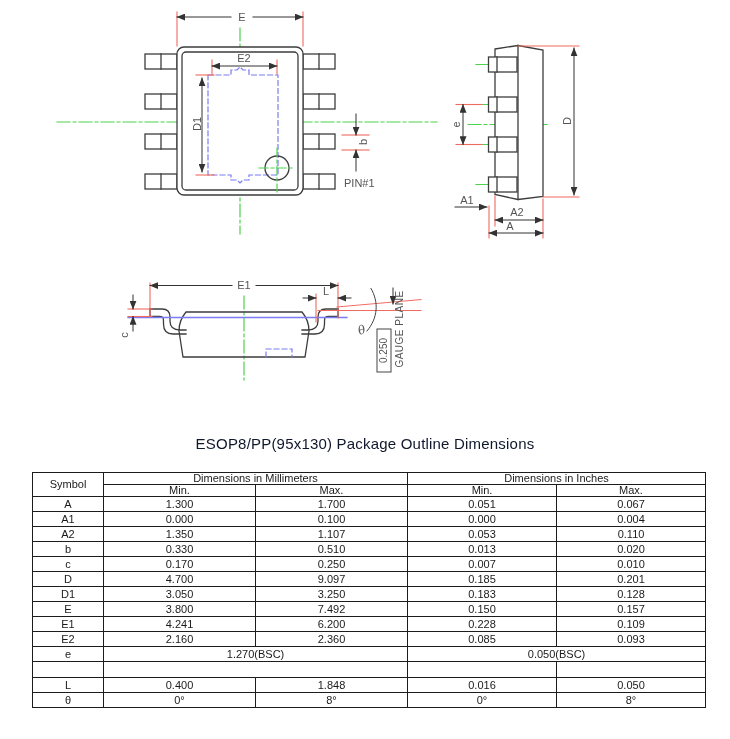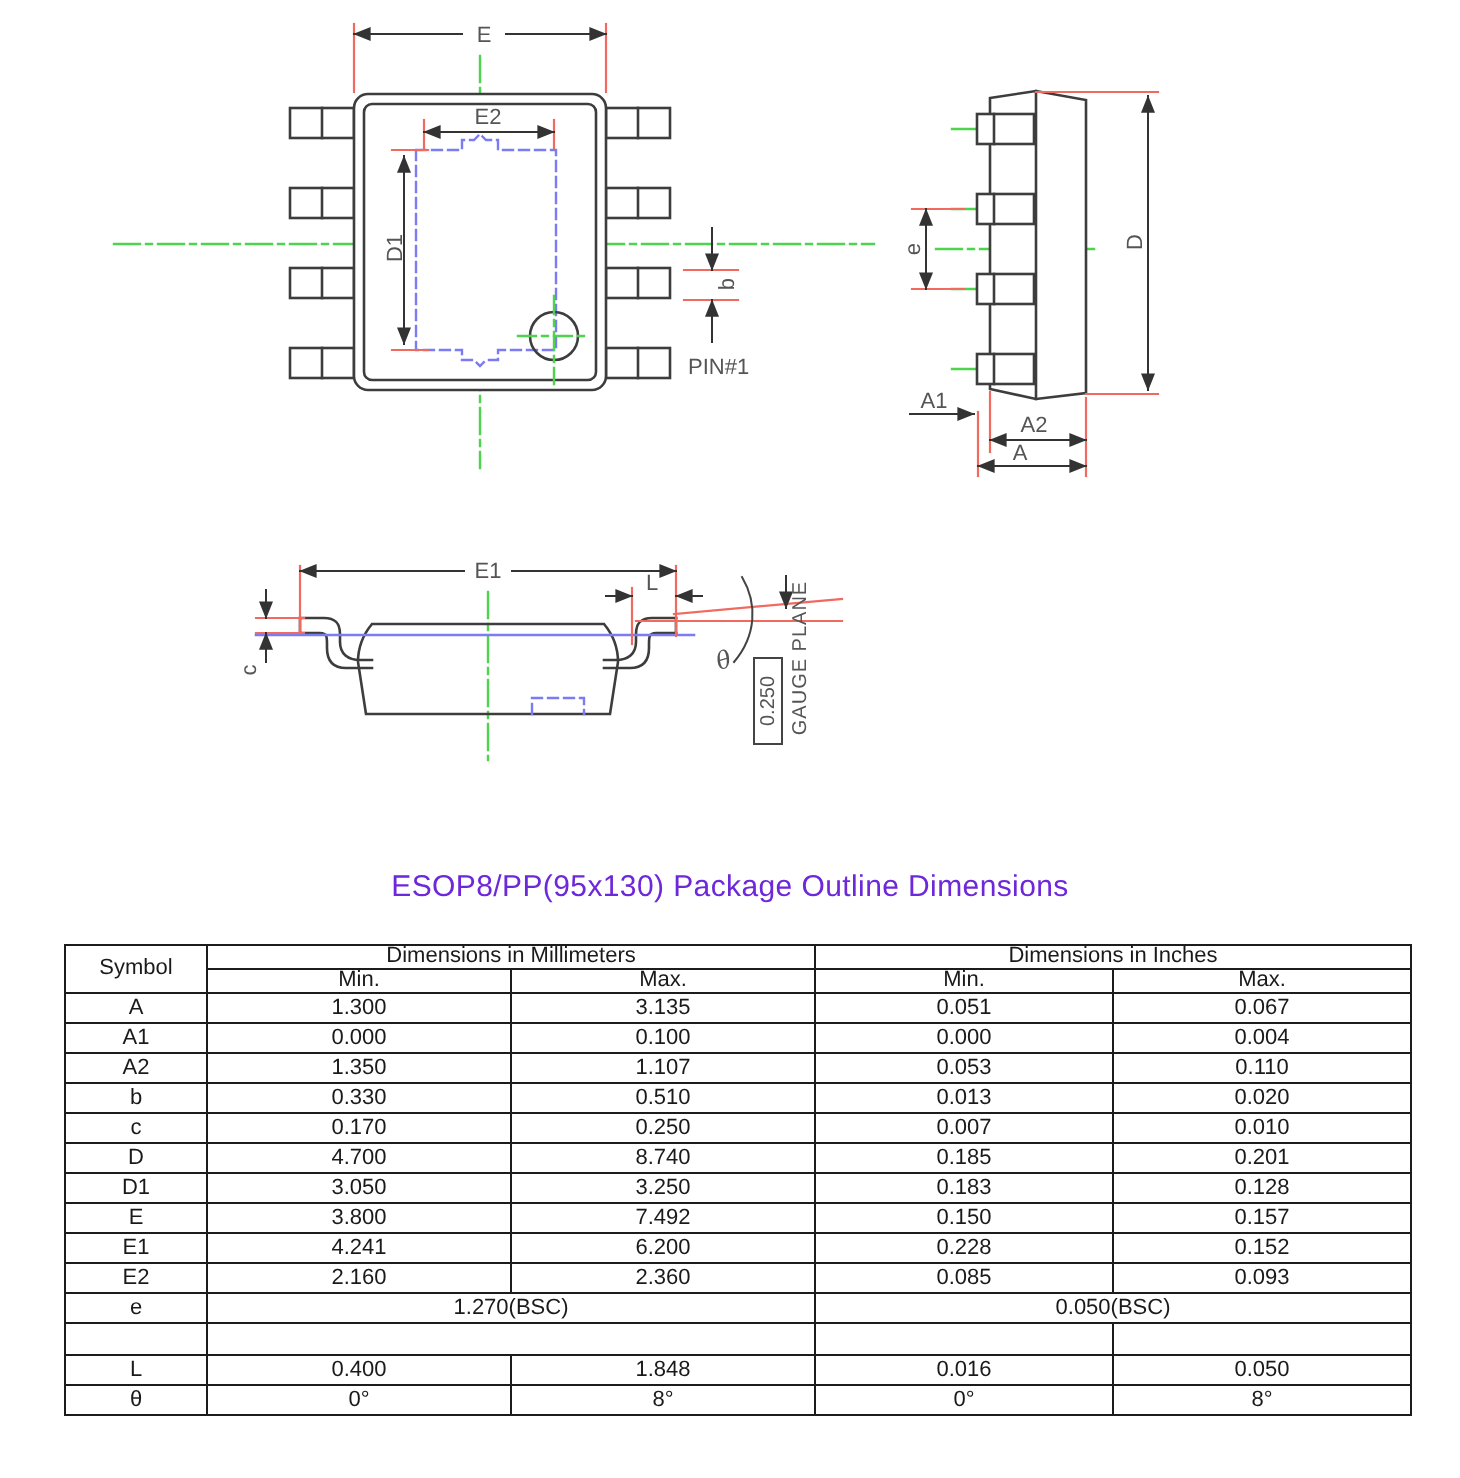--- a/index.html
+++ b/index.html
@@ -15,21 +15,21 @@
   svg .rl{stroke:#f06a60;stroke-width:1.1;fill:none;}
   svg .cl{stroke:#4ed34e;stroke-width:1.2;fill:none;stroke-dasharray:13,3,3,3;}
   svg .clg{stroke:#4ed34e;stroke-width:1.2;fill:none;stroke-dasharray:9,3,3,3;}
   svg .bl{stroke:#7b7bf2;stroke-width:1.3;fill:none;}
   svg .pad{stroke:#7b7bf2;stroke-width:1.2;fill:none;stroke-dasharray:5,3;}
   svg text.lbl{fill:#555555;font-size:11px;font-family:"Liberation Sans",sans-serif;}
   svg text.sm{font-size:10px;}
   svg text.theta{fill:#555555;font-size:12px;font-style:italic;font-family:"DejaVu Serif",serif;}
   .title{
     position:absolute;top:435px;left:0;width:730px;text-align:center;
-    font-size:15px;color:#6d28d9;letter-spacing:.2px;
+    font-size:15px;color:#0f172a;letter-spacing:.2px;
   }
   table.dims{
     position:absolute;left:32px;top:472px;width:673px;
     border-collapse:collapse;table-layout:fixed;
     font-size:11px;color:#1a1a1a;padding-left:24px;
   }
   table.dims th, table.dims td{
     border:1.5px solid #1c1c1c;padding:0;margin:0;
     text-align:center;vertical-align:middle;font-weight:normal;
   }
@@ -204,21 +204,21 @@
   </tr>
   <tr>
     <th>Min.</th>
     <th>Max.</th>
     <th>Min.</th>
     <th>Max.</th>
   </tr>
   <tr>
     <td>A</td>
     <td>1.300</td>
-    <td>3.135</td>
+    <td>1.700</td>
     <td>0.051</td>
     <td>0.067</td>
   </tr>
   <tr>
     <td>A1</td>
     <td>0.000</td>
     <td>0.100</td>
     <td>0.000</td>
     <td>0.004</td>
   </tr>
@@ -239,21 +239,21 @@
   <tr>
     <td>c</td>
     <td>0.170</td>
     <td>0.250</td>
     <td>0.007</td>
     <td>0.010</td>
   </tr>
   <tr>
     <td>D</td>
     <td>4.700</td>
-    <td>8.740</td>
+    <td>9.097</td>
     <td>0.185</td>
     <td>0.201</td>
   </tr>
   <tr>
     <td>D1</td>
     <td>3.050</td>
     <td>3.250</td>
     <td>0.183</td>
     <td>0.128</td>
   </tr>
@@ -262,21 +262,21 @@
     <td>3.800</td>
     <td>7.492</td>
     <td>0.150</td>
     <td>0.157</td>
   </tr>
   <tr>
     <td>E1</td>
     <td>4.241</td>
     <td>6.200</td>
     <td>0.228</td>
-    <td>0.152</td>
+    <td>0.109</td>
   </tr>
   <tr>
     <td>E2</td>
     <td>2.160</td>
     <td>2.360</td>
     <td>0.085</td>
     <td>0.093</td>
   </tr>
   <tr>
     <td>e</td>

